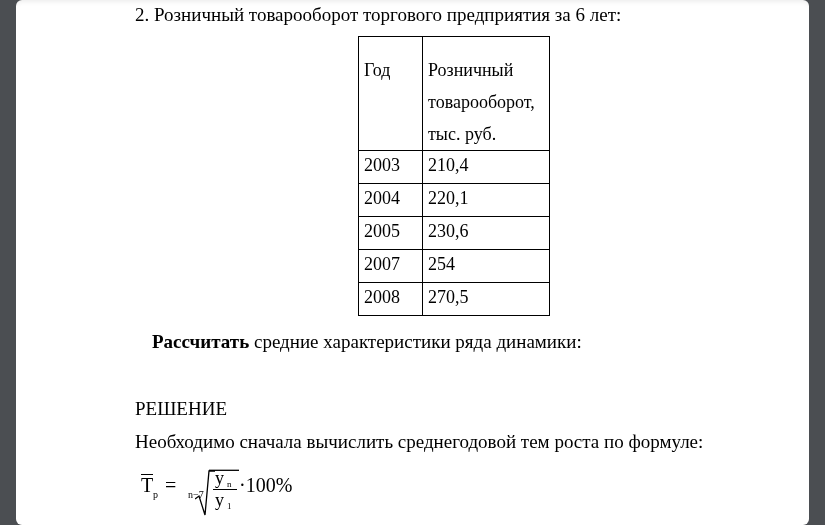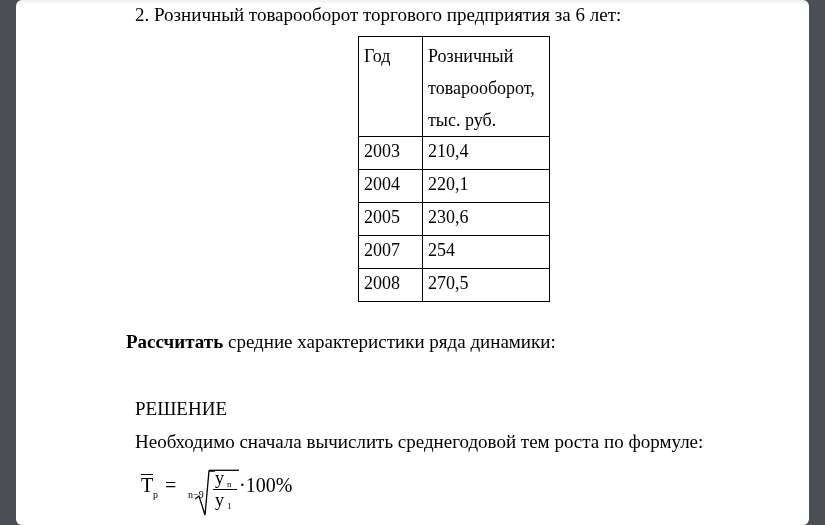--- a/index.html
+++ b/index.html
@@ -7,23 +7,23 @@
   .page { position:absolute; left:16px; top:0; width:793px; height:525px; background:#ffffff;
           box-shadow: inset 0 6px 6px -6px rgba(0,0,0,0.12); border-radius: 6px; }
   .serif { font-family: "Liberation Serif", "DejaVu Serif", serif; color:#000; }
   .sans  { font-family: "Liberation Sans", "DejaVu Sans", sans-serif; color:#000; }
   .abs { position:absolute; white-space:nowrap; }
   .title { left:119px; top:4px; font-size:19px; }
   table.data { position:absolute; left:342px; top:36px; border-collapse:collapse; font-size:18px; }
   table.data td { border:1.3px solid #000; vertical-align:top; padding:0 0 0 5px; }
   table.data td.c1 { width:58px; }
   table.data td.c2 { width:121px; }
-  table.data tr.hdr td { height:94px; line-height:32px; padding-top:3px;margin-left:28px; }
+  table.data tr.hdr td { height:94px; line-height:32px; padding-top:17px;margin-left:28px; }
   table.data tr.row td { height:32px; line-height:28px; }
-  .task { left:110px; top:331px; font-size:19px; }
+  .task { left:136px; top:331px; font-size:19px; }
   .task b { font-weight:bold; }
   .item { left:177px; top:366px; font-size:17px; }
   .solution { left:119px; top:398px; font-size:19px;text-align:center; }
   .need { left:119px; top:431px; font-size:19px; }
   .formula { position:absolute; left:119px; top:465px; width:170px; height:56px; font-size:18px; }
   .formula .T { position:absolute; left:6px; top:9px; font-size:20px; }
   .formula .Tbar { position:absolute; left:6px; top:9px; width:12px; border-top:1.3px solid #000; }
   .formula .Tsub { position:absolute; left:18px; top:24px; font-size:10px; }
   .formula .eq { position:absolute; left:30px; top:9px; font-size:20px; }
   .formula .idx { position:absolute; left:53px; top:24px; font-size:10px; }
@@ -80,21 +80,21 @@
 
   <div class="abs serif solution">РЕШЕНИЕ</div>
 
   <div class="abs serif need">Необходимо сначала вычислить среднегодовой тем роста по формуле:</div>
 
   <div class="formula serif">
     <span class="T">T</span>
     <span class="Tbar"></span>
     <span class="Tsub">р</span>
     <span class="eq">=</span>
-    <span class="idx">n−9</span>
+    <span class="idx">n−7</span>
     <svg width="20" height="48" viewBox="0 0 20 48">
       <polyline points="0,30 4,27 10,46 14,2 60,2" fill="none" stroke="#000" stroke-width="1.3"></polyline>
     </svg>
     <svg width="50" height="4" viewBox="0 0 50 4" style="left:74px;top:4px;">
       <line x1="0" y1="1.3" x2="30" y2="1.3" stroke="#000" stroke-width="1.3"></line>
     </svg>
     <span class="num">y</span>
     <span class="numsub">n</span>
     <span class="frac"></span>
     <span class="den">y</span>

